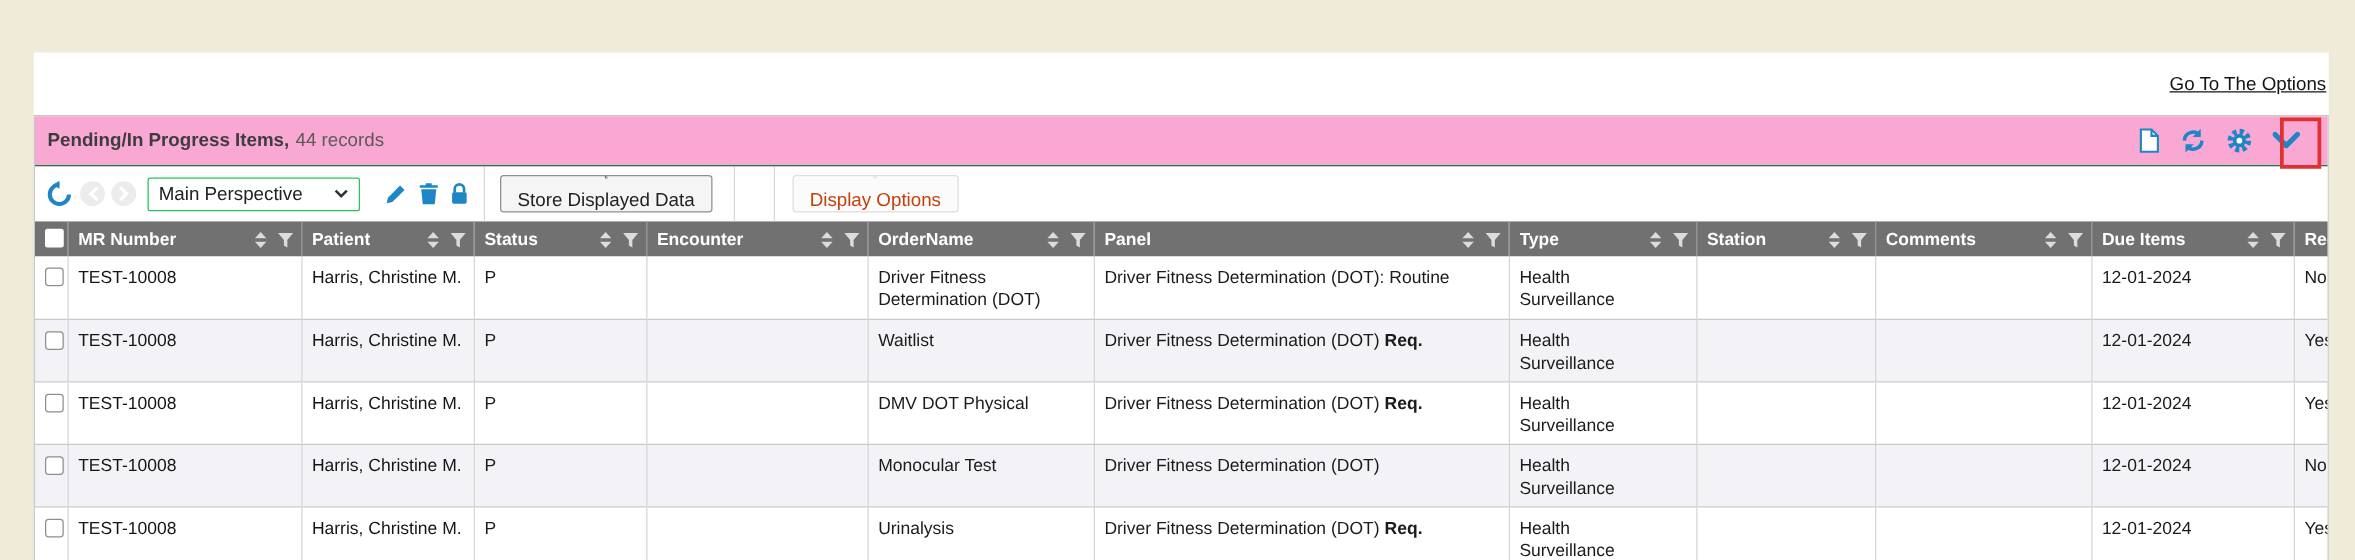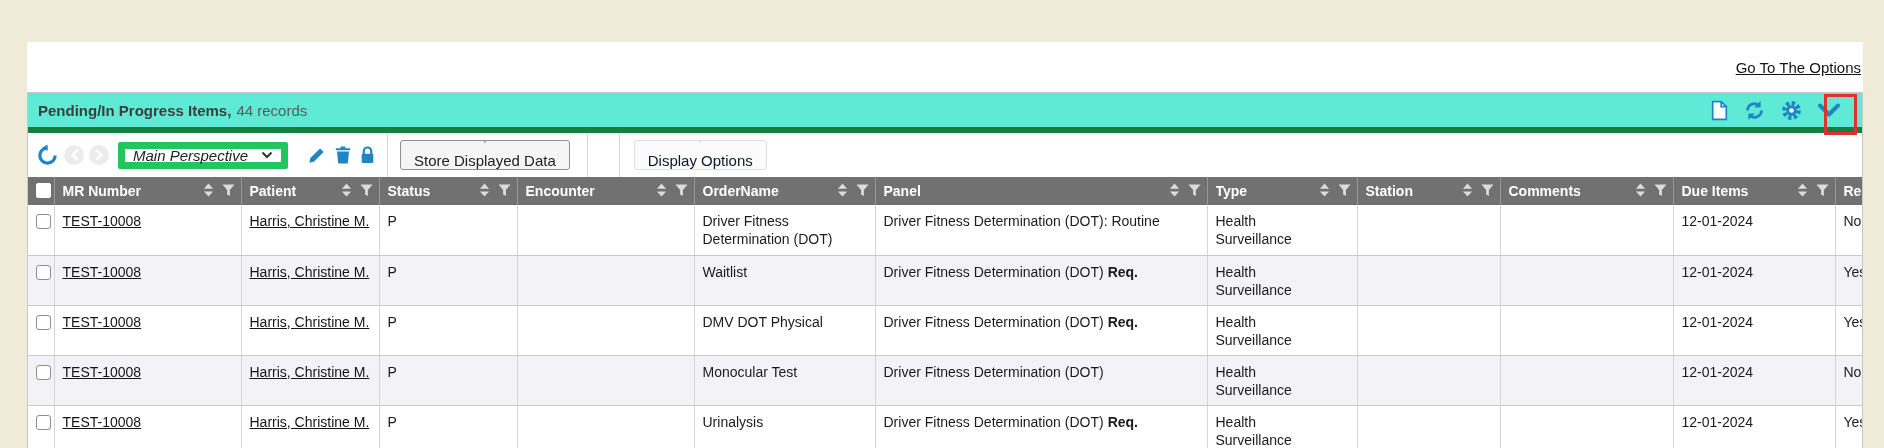--- a/index.html
+++ b/index.html
@@ -21,67 +21,67 @@
   .tb-move { left:1812px; width:18px; }
   .red-box-1 {
     position:absolute; left:1749px; top:-3px; width:38px; height:44px;
     border:3px solid #e03131; z-index:6; pointer-events:none;
   }
   .portlet-body { position:absolute; top:34px; left:0; right:0; bottom:0; background:#fff; }
   .waitlist-row { height:50px; display:flex; justify-content:flex-end; align-items:center; padding-right:2px; }
   .waitlist-link { color:#141414; font-size:15px; text-decoration:underline; cursor:pointer; }
   .inner-box { border:1px solid #c8c8c8; border-bottom:none; }
   .pending-header {
-    height:40px; border-bottom:6px solid #15803d;
-    display:flex; align-items:center; padding:0 12px 0 10px; position:relative; background:#5eead4;
+    height:40px; border-bottom:1px solid #15803d;
+    display:flex; align-items:center; padding:0 12px 0 10px; position:relative; background:#f9a8d4;
   }
   .pending-title { font-weight:bold; font-size:15px; color:#3d3d3d; }
   .pending-records { font-size:15px; color:#5a5a5a; margin-left:5px; }
   .panel-icons { margin-left:auto; display:flex; align-items:center; gap:16px; padding-right:10px; }
   .panel-icons .pi { display:flex; align-items:center; cursor:pointer; }
   .red-box-2 {
     position:absolute; right:5px; top:1px; width:33px; height:41px;
     border:3px solid #e03131; z-index:6; pointer-events:none;
   }
   .toolbar { height:44px; display:flex; align-items:center; padding-left:8px; background:#fff; }
   .tsep { width:1px; height:44px; background:#d8d8d8; margin:0 12px; }
   .nav-circle {
     width:20px; height:20px; border-radius:50%; background:#ececec;
     display:flex; align-items:center; justify-content:center; margin-left:5px;
   }
   .perspective-select {
-    width:170px; height:27px; border:7px solid #22c55e; border-radius:2px; background:#fff;
-    display:flex; align-items:center; padding:0 8px; font-size:15px; color:#222; margin:0 10px 0 9px; cursor:pointer;font-style:italic;
+    width:170px; height:27px; border:1px solid #22c55e; border-radius:2px; background:#fff;
+    display:flex; align-items:center; padding:0 8px; font-size:15px; color:#222; margin:0 10px 0 9px; cursor:pointer;
   }
   .perspective-select .sel-label { flex:1; }
   .tool-icon { display:flex; align-items:center; margin-left:9px; cursor:pointer; }
   .tool-btn {
     display:inline-flex; align-items:center; gap:9px; height:30px; padding:0 13px;
     background:#f5f5f5; border:1px solid #8f8f8f; border-radius:3px;
     font-size:15px; color:#222; cursor:pointer; white-space:nowrap;flex-direction:column;
   }
-  .tool-btn.disabled { color:#0f172a; border-color:#dedede; background:#fbfbfb; cursor:default; }
+  .tool-btn.disabled { color:#c2410c; border-color:#dedede; background:#fbfbfb; cursor:default; }
   .table-wrap { overflow:hidden; width:1834px; }
   table { border-collapse:collapse; table-layout:fixed; width:1847px; }
   thead th {
     background:#717171; height:28px; padding:0 6px 0 8px;
     font-size:14px; font-weight:bold; color:#fff; text-align:left; border-left:1px solid #989898;
   }
   thead th:first-child { border-left:none; }
-  .hcell { display:flex; align-items:flex-start; }
+  .hcell { display:flex; align-items:flex-end; }
   .hlabel { white-space:nowrap; overflow:hidden; }
   .hicons { margin-left:auto; display:flex; align-items:center; gap:8px; padding-left:6px; }
   tbody tr { height:50px; }
   tbody tr.alt { background:#f2f2f7; }
   tbody td {
     vertical-align:top; padding:7px 8px 0 8px; font-size:14px; line-height:1.32;
     border-bottom:1px solid #c9c9c9; border-left:1px solid #d6d6d6;
   }
   tbody td:first-child { border-left:none; text-align:center; }
-  .cell-link { color:#151515; text-decoration:underline; cursor:pointer;text-align:center; }
+  .cell-link { color:#151515; cursor:pointer;text-align:center; }
   .cb {
     display:inline-block; width:15px; height:15px; background:#fff;
     border:1px solid #8e8e8e; border-radius:3px; vertical-align:top; margin-top:2px; cursor:pointer;
   }
   .cb-all { border:1px solid #fff; background:#fff; border-radius:2px; margin:0; }
   .th-check { text-align:center; }
   .panel-req { font-weight:bold; margin-left:4px; }
   .type-span { display:inline-block; max-width:95px; }
 </style>
 </head>

